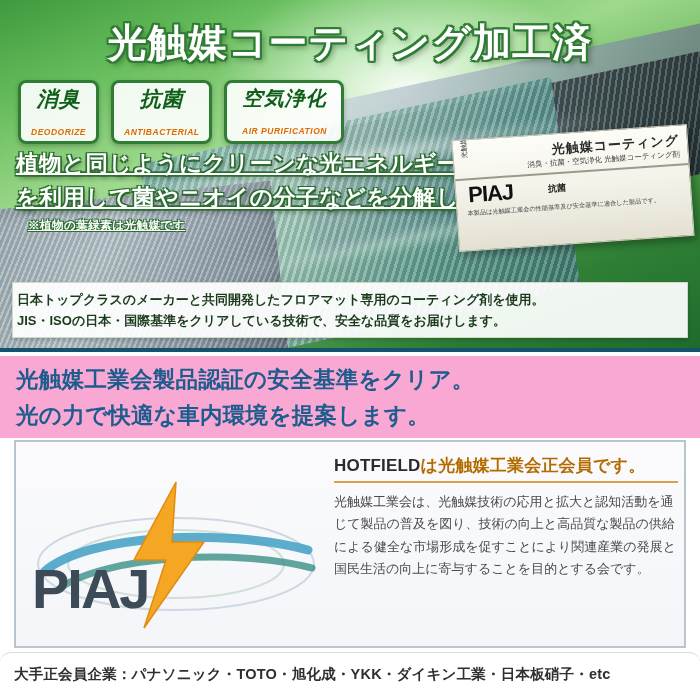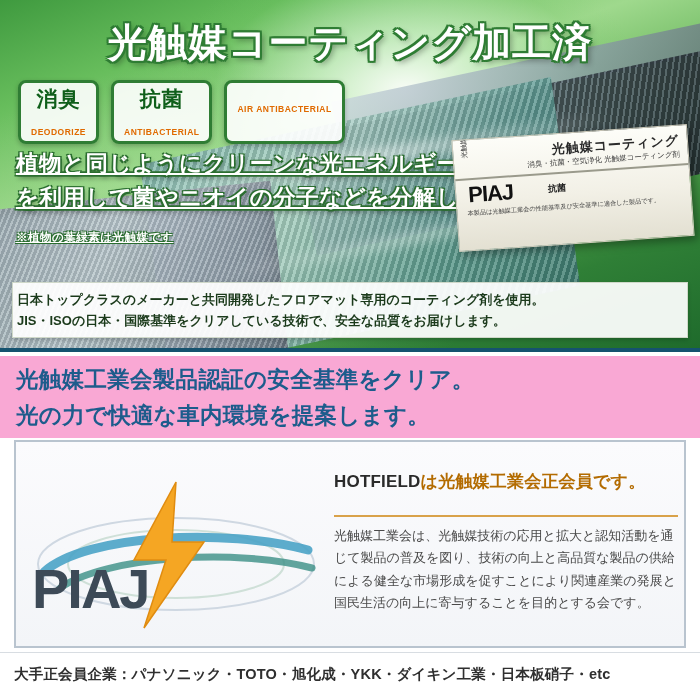--- a/index.html
+++ b/index.html
@@ -81,36 +81,37 @@
     display: flex; gap: 12px; align-items: stretch;
   }
   .badge {
     background: rgba(255,255,255,0.90);
     border: 3px solid #2f7d34;
     border-radius: 8px;
     padding: 5px 10px 4px 10px;
     text-align: center;
     min-width: 72px;
     box-shadow: 0 2px 5px rgba(0,0,0,.25);
+    font-style: italic;
   }
   .badge .jp { font-size: 21px; font-weight: bold; color: #0f5f1a; line-height: 1.08; letter-spacing: 1px; }
   .badge .en { font-size: 8.5px; font-weight: bold; color: #e06a00; letter-spacing: .5px; margin-top: 16px; }
   .badge.air { min-width: 120px; }
   .badge.air .jp { font-size: 20px; }
 
   
   .greenline {
     position: absolute; left: 16px;
     font-weight: bold; color: #ffffff; letter-spacing: .5px;
     text-shadow: 1.5px 1.5px 0 #2b6e30, -1.5px 1.5px 0 #2b6e30, 1.5px -1.5px 0 #2b6e30, -1.5px -1.5px 0 #2b6e30, 2px 3px 5px rgba(0,0,0,.4);
     text-decoration: underline;
   }
   .gl1 { top: 148px; font-size: 22.5px; }
   .gl2 { top: 182px; font-size: 22.5px; }
-  .gl3 { top: 230px; font-size: 11.5px; text-shadow: 1px 1px 0 #2b6e30, -1px 1px 0 #2b6e30, 1px -1px 0 #2b6e30, -1px -1px 0 #2b6e30; }
+  .gl3 { top: 218px; font-size: 11.5px; text-shadow: 1px 1px 0 #2b6e30, -1px 1px 0 #2b6e30, 1px -1px 0 #2b6e30, -1px -1px 0 #2b6e30; margin-left: 12px; }
 
   
   .label-card {
     position: absolute; left: 455px; top: 132px; width: 236px; height: 112px;
     background: linear-gradient(180deg, #fdfdf8 0%, #f2f0e6 55%, #e3e0d2 100%);
     border: 1px solid #cfcbbb;
     box-shadow: 3px 4px 9px rgba(0,0,0,.35);
     transform: rotate(-4deg);
     overflow: hidden;
   }
@@ -174,32 +175,32 @@
   }
   .piaj-logo {
     position: absolute; left: 10px; top: 34px; width: 300px; height: 160px;
   }
   .piaj-panel .right {
     position: absolute; left: 318px; top: 12px; width: 344px;
   }
   .piaj-title {
     font-size: 17px; font-weight: bold; color: #b36b00; letter-spacing: .2px;
     border-bottom: 2px solid #d9a24a;
-    padding-bottom: 22px; margin-bottom: 8px;
+    padding-bottom: 4px; margin-bottom: 8px;
     white-space: nowrap;
-    margin-top: 16px;
   }
   .piaj-title .hf { color: #2a2a2a; }
   .piaj-body { font-size: 13px; color: #4a4a4a; line-height: 1.72; }
 
   
   .footer {
     position: absolute; left: 0; top: 652px; width: 700px; height: 48px;
     border-top: 1px solid #d8dde2;
     background: #ffffff;
+    border-radius: 11px;
   }
   .footer p {
     position: absolute; left: 14px; top: 12px;
     font-size: 14.5px; font-weight: bold; color: #2f2f2f; letter-spacing: .2px;
   }
 </style>
 </head>
 <body>
 
 <div class="page">
@@ -220,21 +221,22 @@
     <div class="badges">
       <div class="badge">
         <div class="jp">消臭</div>
         <div class="en">DEODORIZE</div>
       </div>
       <div class="badge">
         <div class="jp">抗菌</div>
         <div class="en">ANTIBACTERIAL</div>
       </div>
       <div class="badge air">
-        <div class="en">AIR ANTIBACTERIAL</div>
+        <div class="jp">空気浄化</div>
+        <div class="en">AIR PURIFICATION</div>
       </div>
     </div>
 
     <div class="greenline gl1">植物と同じようにクリーンな光エネルギー</div>
     <div class="greenline gl2">を利用して菌やニオイの分子などを分解します。</div>
     <div class="greenline gl3">※植物の葉緑素は光触媒です</div>
 
     <div class="label-card">
       <div class="lc-stripe"></div>
       <div class="lc-title">光触媒コーティング</div>

